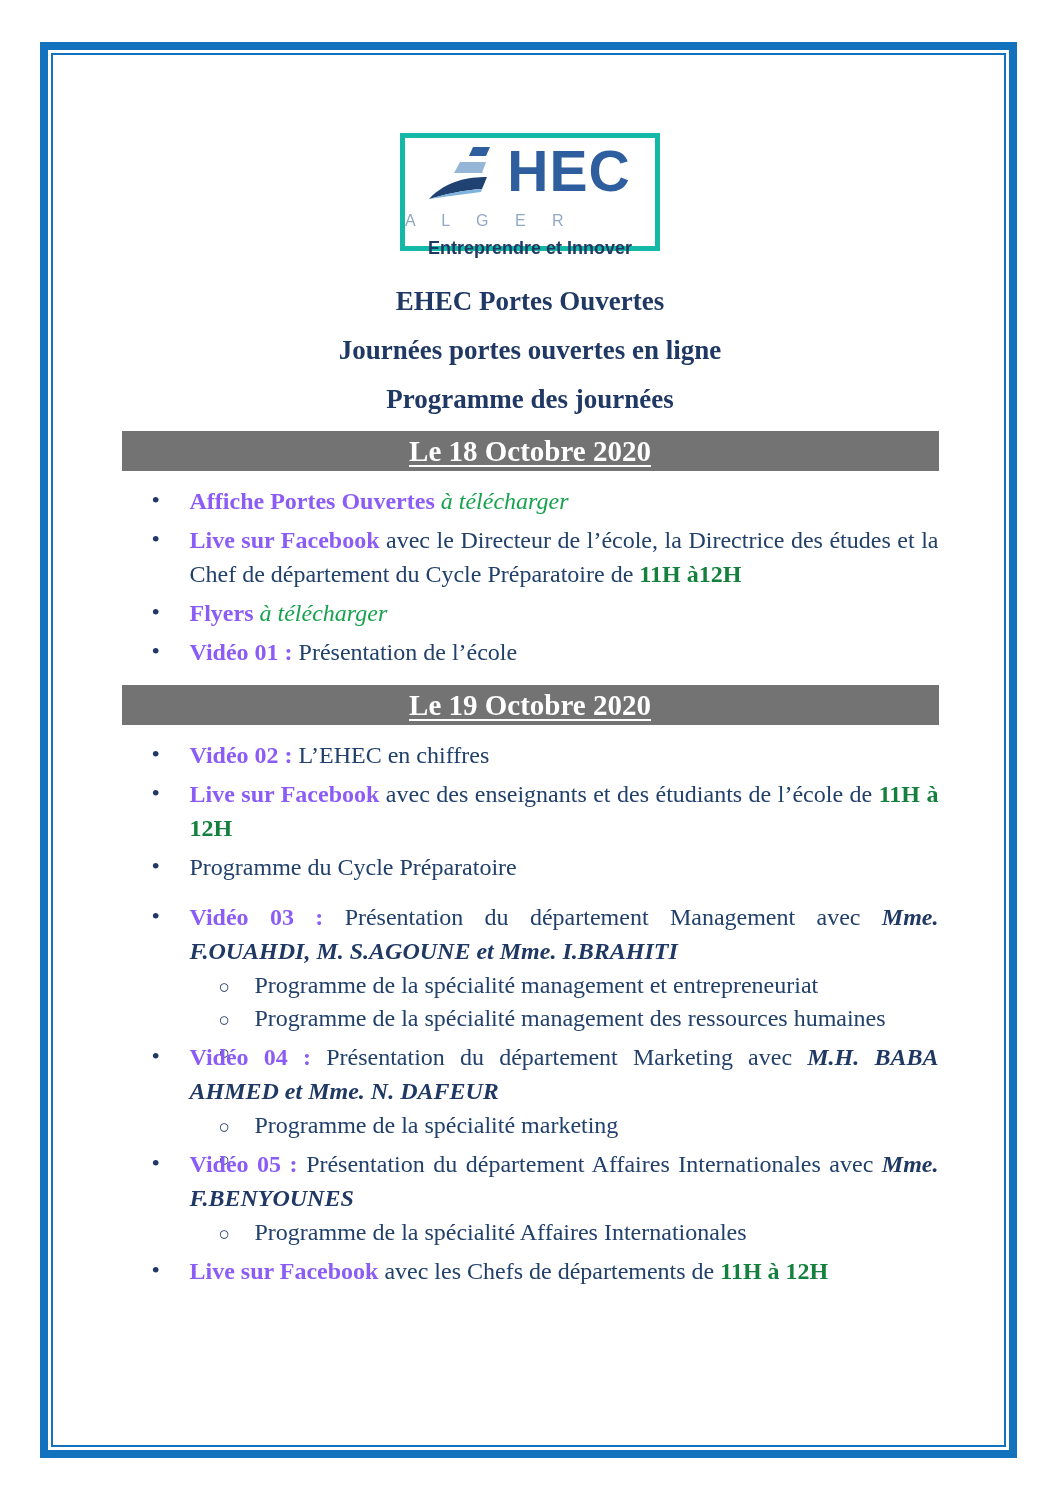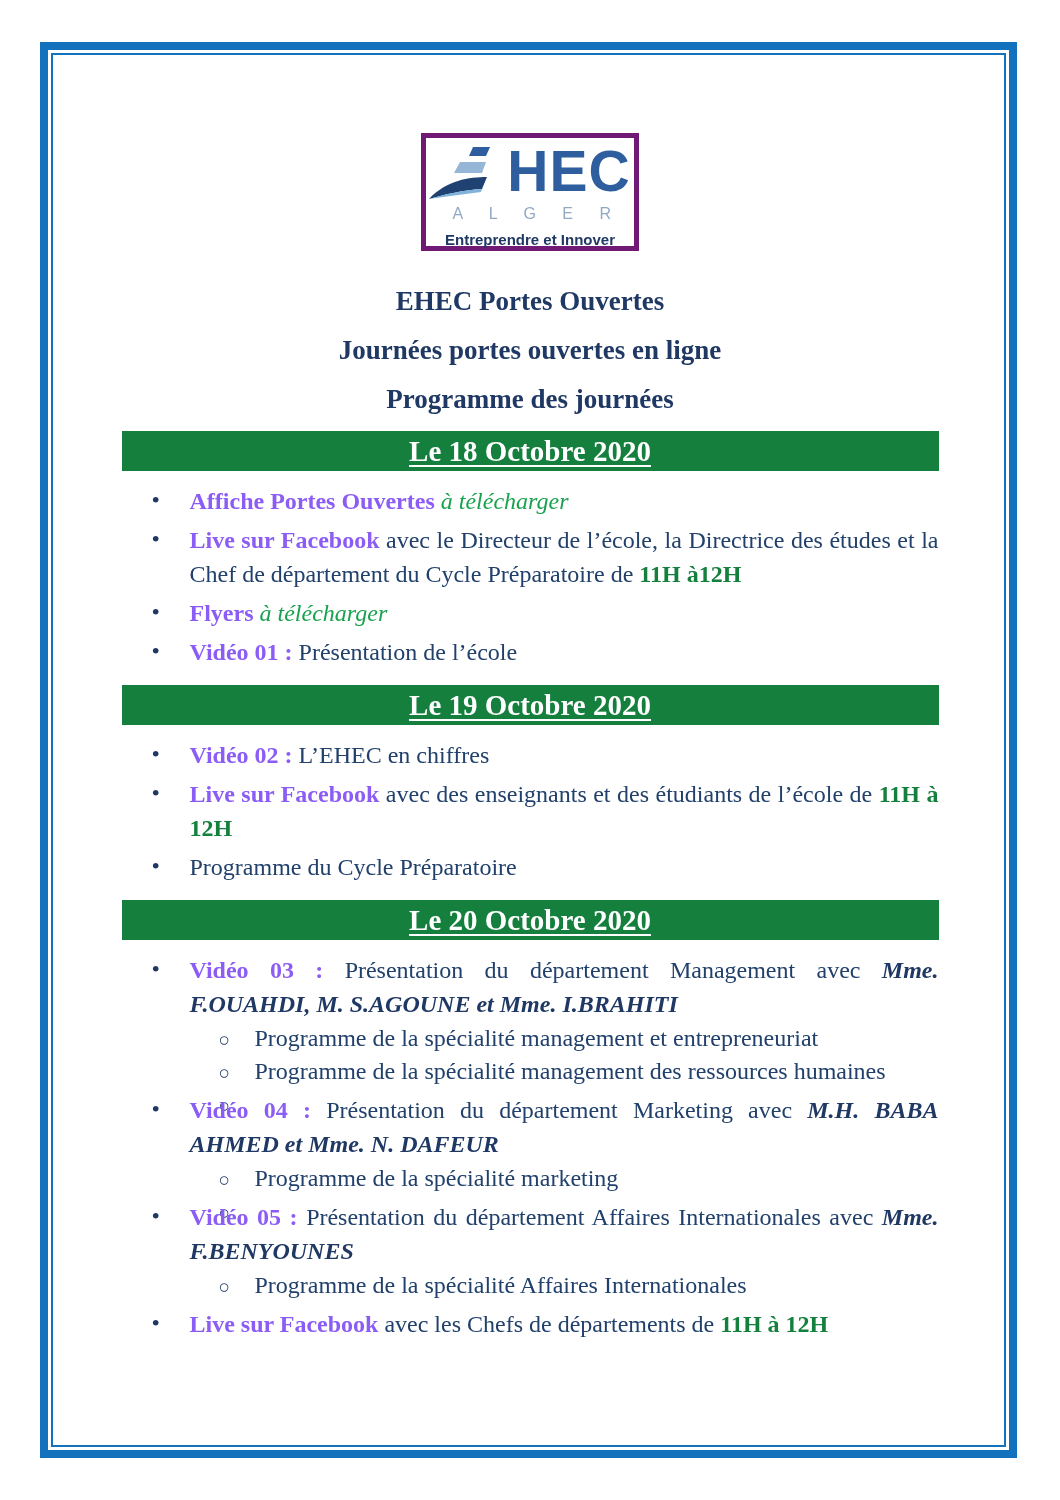--- a/index.html
+++ b/index.html
@@ -12,49 +12,49 @@
     position:absolute; left:40px; top:42px; width:961px; height:1400px;
     border:8px solid #1272BE;
   }
   .frame::before {
     content:""; position:absolute; inset:3px; border:2px solid #1272BE;
   }
   .content { position:absolute; left:0; top:0; width:100%; }
 
   
   .logo-box {
-    width:218px; height:118px; margin:133px auto 0; box-sizing:border-box;
-    border:5px solid #701a75; background:#fff; padding-top:7px;
+    width:260px; height:118px; margin:133px auto 0; box-sizing:border-box;
+    border:5px solid #14b8a6; background:#fff; padding-top:7px;
   }
   .logo-row { display:flex; justify-content:center; align-items:flex-start; height:56px; }
   .logo-e { margin-right:4px; margin-top:2px; }
   .logo-hec {
     font-family:"Liberation Sans","DejaVu Sans",sans-serif; font-weight:bold;
     font-size:57px; line-height:52px; color:#2E5E9E; letter-spacing:1px;
   }
   .logo-alger {
     font-family:"Liberation Sans","DejaVu Sans",sans-serif; font-size:16px;
-    color:#92A9C4; letter-spacing:11px; text-align:right; padding-right:12px; margin-top:4px;
+    color:#92A9C4; letter-spacing:11px; padding-right:12px; margin-top:11px;
   }
   .logo-tagline {
     font-family:"Liberation Sans","DejaVu Sans",sans-serif; font-weight:bold;
-    font-size:15px; color:#1F3864; text-align:center; margin-top:8px;
+    font-size:18px; color:#1F3864; text-align:center; margin-top:8px;
   }
 
   
   .titles { margin-top:33px; }
   .title-line {
     text-align:center; font-weight:bold; font-size:27px; line-height:34px;
     color:#1F3864; margin-bottom:15px;
   }
 
   
   .body-col { width:817px; margin:0 auto; }
   .banner {
-    height:40px; line-height:40px; background:#15803d; text-align:center; margin-top:11px;
+    height:40px; line-height:40px; background:#737373; text-align:center; margin-top:11px;
   }
   .banner span {
     color:#ffffff; font-weight:bold; font-size:29px; text-decoration:underline;
     text-underline-offset:4px;
   }
   ul.main-list { list-style:none; margin:13px 0 16px 0; padding:0; }
   li.main-item {
     position:relative; padding-left:68px; font-size:24px; line-height:34px;
     margin-bottom:5px; text-align:justify; color:#21406B;
   }
@@ -113,21 +113,20 @@
           <li class="main-item"><span class="main-marker">•</span><span class="seg-b">Live sur Facebook</span><span class="seg-n"> avec le Directeur de l’école, la Directrice des études et la Chef de département du Cycle Préparatoire de </span><span class="seg-gb">11H à12H</span></li>
           <li class="main-item"><span class="main-marker">•</span><span class="seg-b">Flyers </span><a class="seg-link">à télécharger</a></li>
           <li class="main-item"><span class="main-marker">•</span><span class="seg-b">Vidéo 01 : </span><span class="seg-n">Présentation de l’école</span></li>
         </ul>
         <div class="banner"><span>Le 19 Octobre 2020</span></div>
         <ul class="main-list">
           <li class="main-item"><span class="main-marker">•</span><span class="seg-b">Vidéo 02 : </span><span class="seg-n">L’EHEC en chiffres</span></li>
           <li class="main-item"><span class="main-marker">•</span><span class="seg-b">Live sur Facebook</span><span class="seg-n"> avec des enseignants et des étudiants de l’école de </span><span class="seg-gb">11H à 12H</span></li>
           <li class="main-item"><span class="main-marker">•</span><span class="seg-n">Programme du Cycle Préparatoire</span></li>
         </ul>
-        <div class="banner"><span>Le 20 Octobre 2020</span></div>
         <ul class="main-list">
           <li class="main-item"><span class="main-marker">•</span><span class="seg-b">Vidéo 03 : </span><span class="seg-n">Présentation du département Management avec </span><span class="seg-bi">Mme. F.OUAHDI, M. S.AGOUNE et Mme. I.BRAHITI</span><ul class="sub-list">
               <li class="sub-item"><span class="sub-marker">○</span><span class="seg-n">Programme de la spécialité management et entrepreneuriat</span></li>
               <li class="sub-item"><span class="sub-marker">○</span><span class="seg-n">Programme de la spécialité management des ressources humaines</span></li>
               <li class="sub-item"><span class="sub-marker">○</span></li>
             </ul></li>
           <li class="main-item"><span class="main-marker">•</span><span class="seg-b">Vidéo 04 : </span><span class="seg-n">Présentation du département Marketing avec </span><span class="seg-bi">M.H. BABA AHMED et Mme. N. DAFEUR</span><ul class="sub-list">
               <li class="sub-item"><span class="sub-marker">○</span><span class="seg-n">Programme de la spécialité marketing</span></li>
               <li class="sub-item"><span class="sub-marker">○</span></li>
             </ul></li>

